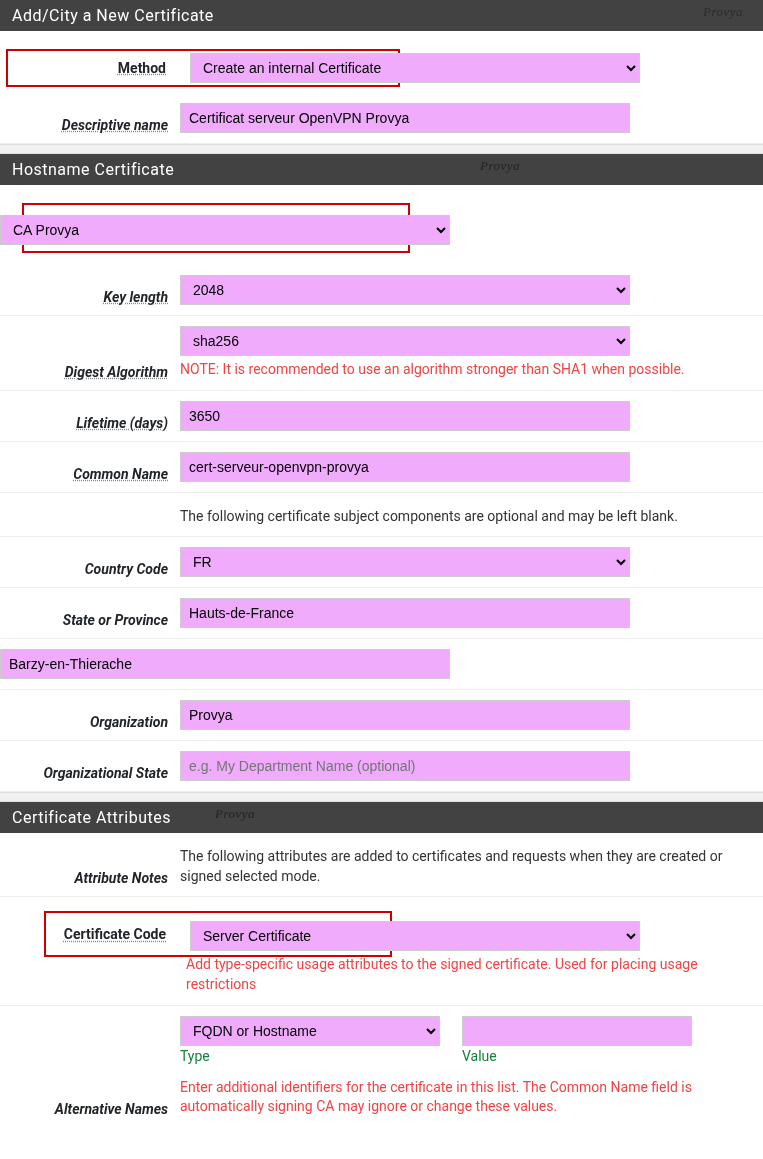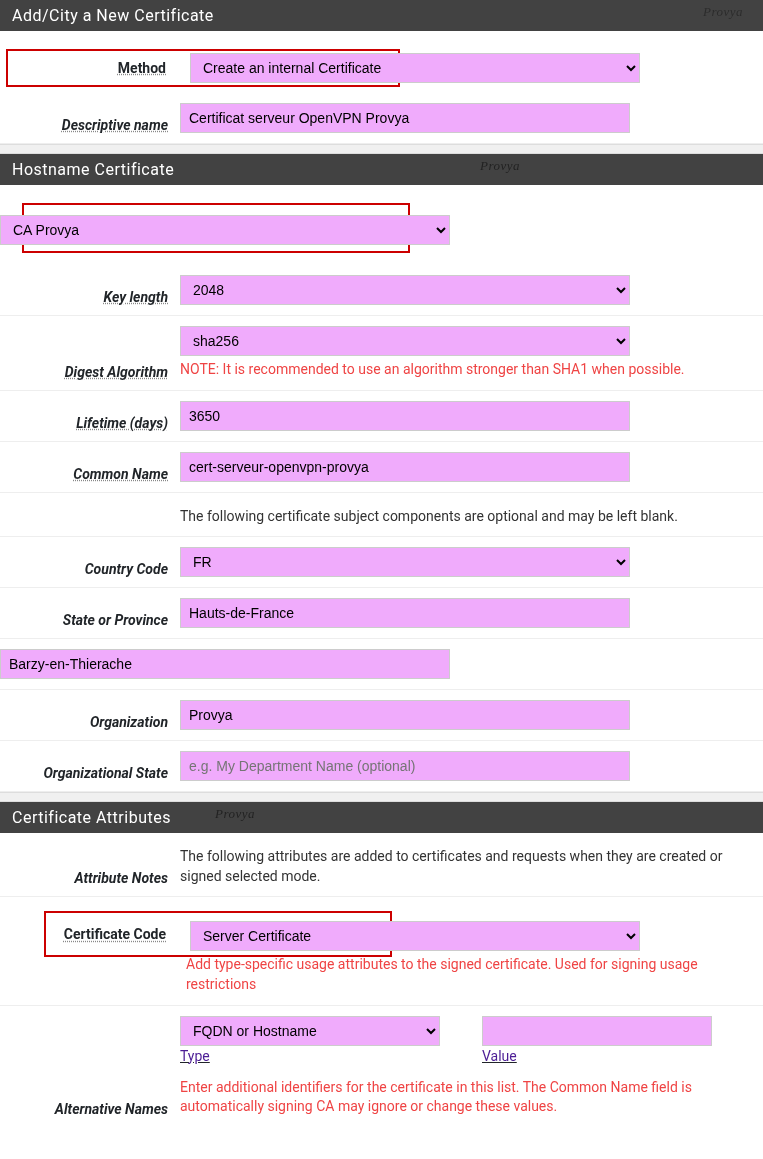--- a/index.html
+++ b/index.html
@@ -77,22 +77,22 @@
     line-height: 1.4;
   }
   .highlight-red {
     border: 2px solid #c00;
   }
   .hl-wrap { display:inline-flex; align-items:center; gap:12px; padding:2px 6px 2px 0;}
   .hl-label { display:inline-block; text-align:right; width:170px; padding-right:12px; font-weight:700; box-sizing:border-box;}
   .hl-label span { text-decoration: underline dotted #888;}
   .row-pad { margin-left: 6px; }
   .spacer { background:#f0f0f0; border-top:1px solid #ddd; border-bottom:1px solid #ddd; height:8px;}
-  .inline-pair { display:flex; gap:42px; align-items:flex-start;text-decoration:underline;}
-  .sub-label { color:#4c1d95; margin-top:2px;}
+  .inline-pair { display:flex; gap:22px; align-items:flex-start;}
+  .sub-label { color:#15803d; margin-top:2px;}
   .sect1-padding-top { padding-top: 18px;}
 </style>
 </head>
 <body>
 
 <div class="panel-header">
   <span>Add/City a New Certificate</span>
   <span class="watermark wm1">Provya</span>
 </div>
 
@@ -243,21 +243,21 @@
       <div class="hl-label" style="width:132px;"><span>Certificate Code</span></div>
     </div>
     <div style="display:flex; margin-top:-36px;">
       <div style="width:190px;"></div>
       <select class="wide">
         <option>Server Certificate</option>
       </select>
     </div>
     <div style="display:flex;">
       <div style="width:190px;"></div>
-      <div class="help-text">Add type-specific usage attributes to the signed certificate. Used for signing usage restrictions</div>
+      <div class="help-text">Add type-specific usage attributes to the signed certificate. Used for placing usage restrictions</div>
     </div>
   </div>
 </div>
 
 <div class="form-row">
   <div class="label-col plain"><span>Alternative Names</span></div>
   <div class="input-col">
     <div class="inline-pair">
       <div>
         <select class="med" style="width:260px;">

